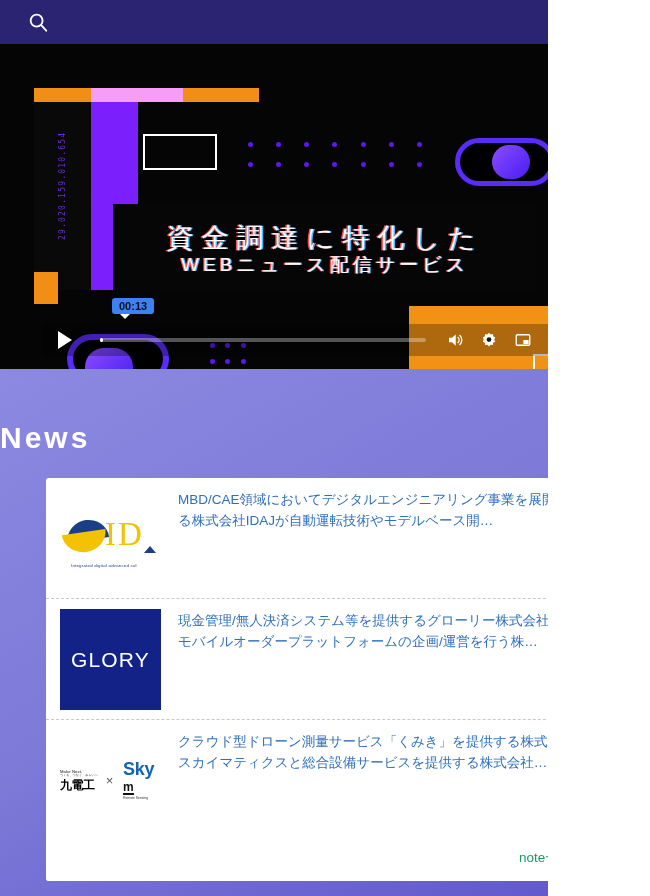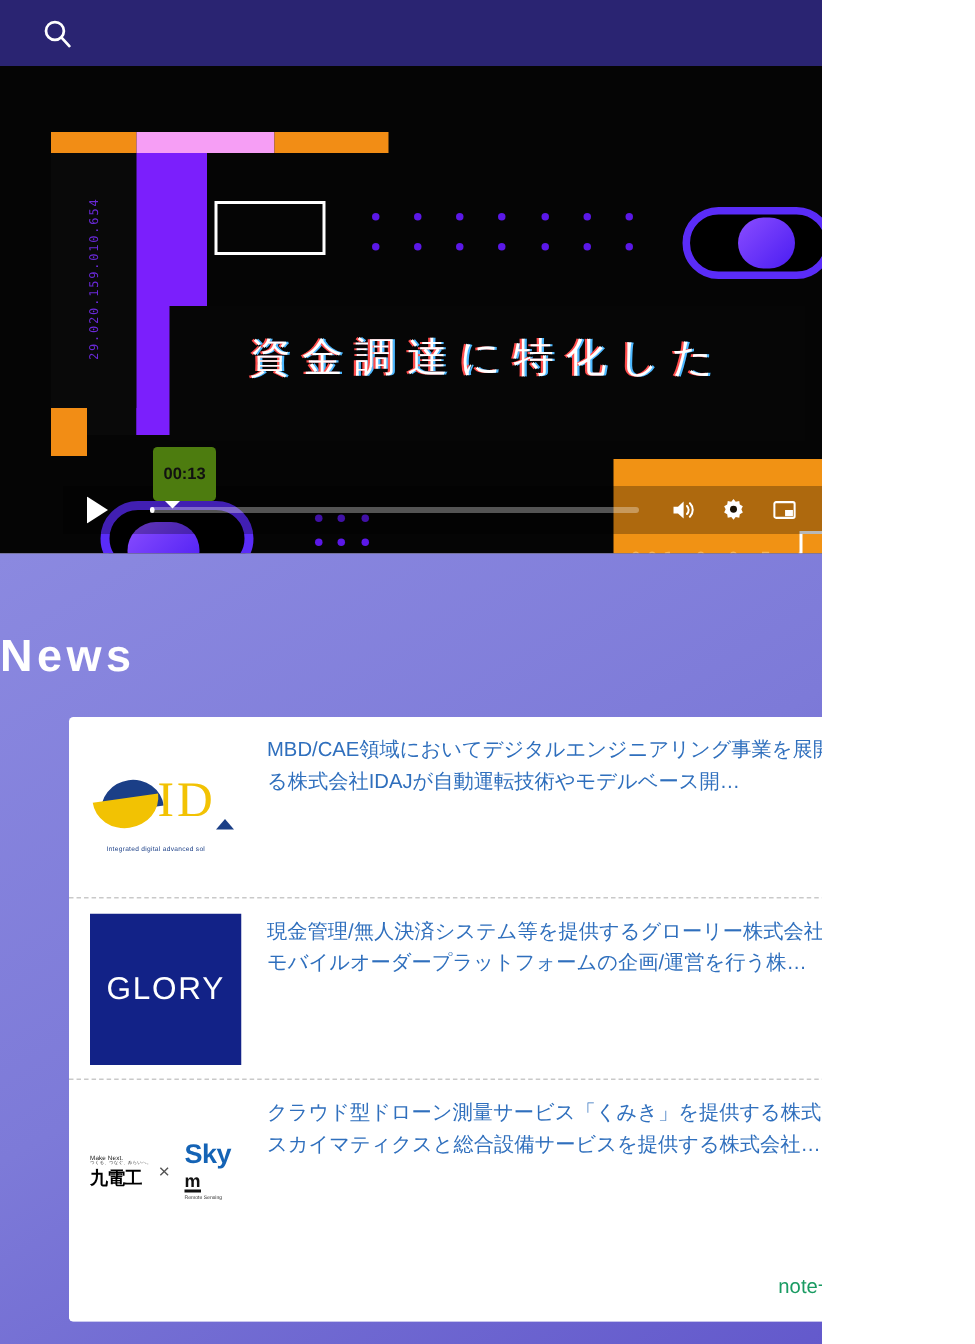--- a/index.html
+++ b/index.html
@@ -242,26 +242,26 @@
     border-radius: 2px;
   }
   .ctl-played {
     position: absolute; left: 0; top: 0;
     height: 4px; width: 0.8%;
     background: #ffffff;
     border-radius: 2px;
   }
   .ctl-tooltip {
     position: absolute;
-    left: 14px; top: -26px;
-    background: #4d7c0f;
+    left: 24px; top: -26px;
+    background: #3b82f6;
     color: #111;
     font-size: 11px;
     font-weight: bold;
-    padding: 12px 7px;
+    padding: 2px 7px;
     border-radius: 3px;
     white-space: nowrap;
   }
   .ctl-tooltip::after {
     content: "";
     position: absolute;
     left: 8px; bottom: -5px;
     width: 0; height: 0;
     border-left: 5px solid transparent;
     border-right: 5px solid transparent;
@@ -537,20 +537,21 @@
 
       </div>
 
       <div class="toggle-pill-inner"></div>
       <div class="toggle-knob"></div>
       <div class="ring-pill"></div>
       <div class="ring-knob"></div>
 
       <div class="v-headline-box">
         <div class="v-headline">資金調達に特化した</div>
+        <div class="v-subline">WEBニュース配信サービス</div>
       </div>
     </div>
 
     <div class="v-actions">
       <div class="v-action">
         <svg width="17" height="17" viewBox="0 0 24 24" fill="none" stroke="#fff" stroke-width="2" stroke-linejoin="round">
           <path d="M12 20.5 C5 16 2.5 12.5 2.5 9 C2.5 6 4.8 4 7.3 4 C9.2 4 10.9 5.1 12 6.8 C13.1 5.1 14.8 4 16.7 4 C19.2 4 21.5 6 21.5 9 C21.5 12.5 19 16 12 20.5 Z"></path>
         </svg>
       </div>
       <div class="v-action">

